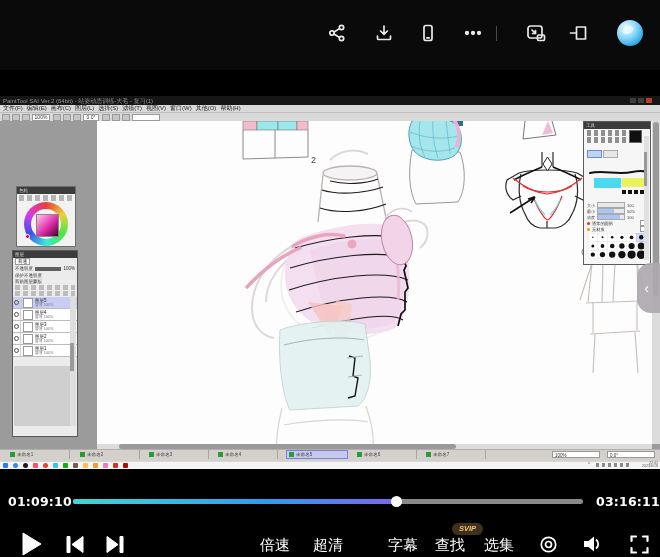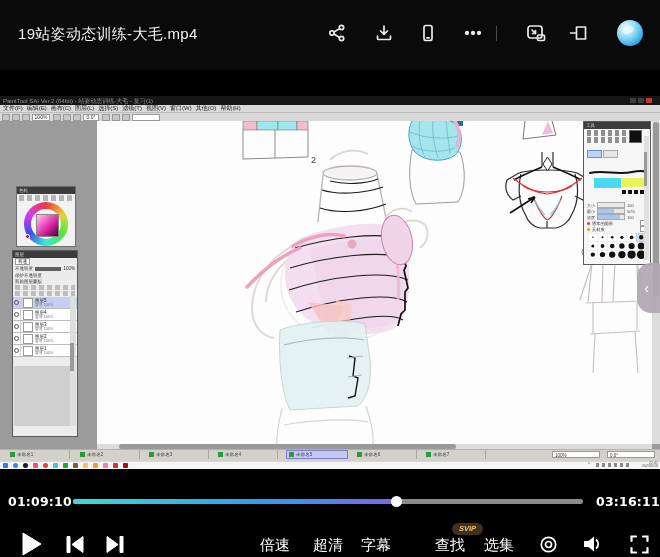--- a/index.html
+++ b/index.html
@@ -110,21 +110,20 @@
   .isvg svg{stroke:#fff;fill:#fff;stroke-linejoin:round;}
   #svip{left:452px;top:523px;width:31px;height:12px;border-radius:6px;background:#40301f;
         color:#f3c272;font-size:7.5px;font-weight:bold;font-style:italic;text-align:center;line-height:12px;}
 </style>
 </head>
 <body>
 
 <div id="stage">
 
   <div id="topbar" class="ab">
-    <div id="vtitle" class="ab">19站姿动态训练-大毛.mp4</div>
     <div class="ab tico" style="left:324px">
       <svg width="20" height="20" viewBox="0 0 20 20">
           <circle cx="14.5" cy="4.5" r="2.2"></circle>
           <circle cx="5" cy="10" r="2.2"></circle>
           <circle cx="14.5" cy="15.5" r="2.2"></circle>
           <path d="M7,9 L12.5,5.6 M7,11 L12.5,14.5"></path>
         </svg>
     </div>
     <div class="ab tico" style="left:371px">
       <svg width="20" height="20" viewBox="0 0 20 20">
@@ -552,21 +551,21 @@
   </div>
   <div class="ab isvg" style="left:106px;top:536px">
     <svg width="19" height="17" viewBox="0 0 19 17">
         <polygon points="1,0.5 12,8.5 1,16.5"></polygon>
         <rect x="14" y="0.5" width="3" height="16"></rect>
       </svg>
   </div>
 
   <div class="ab cbtn" style="left:260px">倍速</div>
   <div class="ab cbtn" style="left:313px">超清</div>
-  <div class="ab cbtn" style="left:361px">字幕</div>
+  <div class="ab cbtn" style="left:388px">字幕</div>
   <div class="ab cbtn" style="left:435px">查找</div>
   <div id="svip" class="ab">SVIP</div>
   <div class="ab cbtn" style="left:484px">选集</div>
 
   <div class="ab" style="left:538px;top:534px">
     <svg width="21" height="21" viewBox="0 0 21 21" fill="none" stroke="#fff" stroke-width="1.7">
       <circle cx="10.5" cy="10.5" r="7.2"></circle>
         <circle cx="10.5" cy="10.5" r="3"></circle>
     </svg>
   </div>

